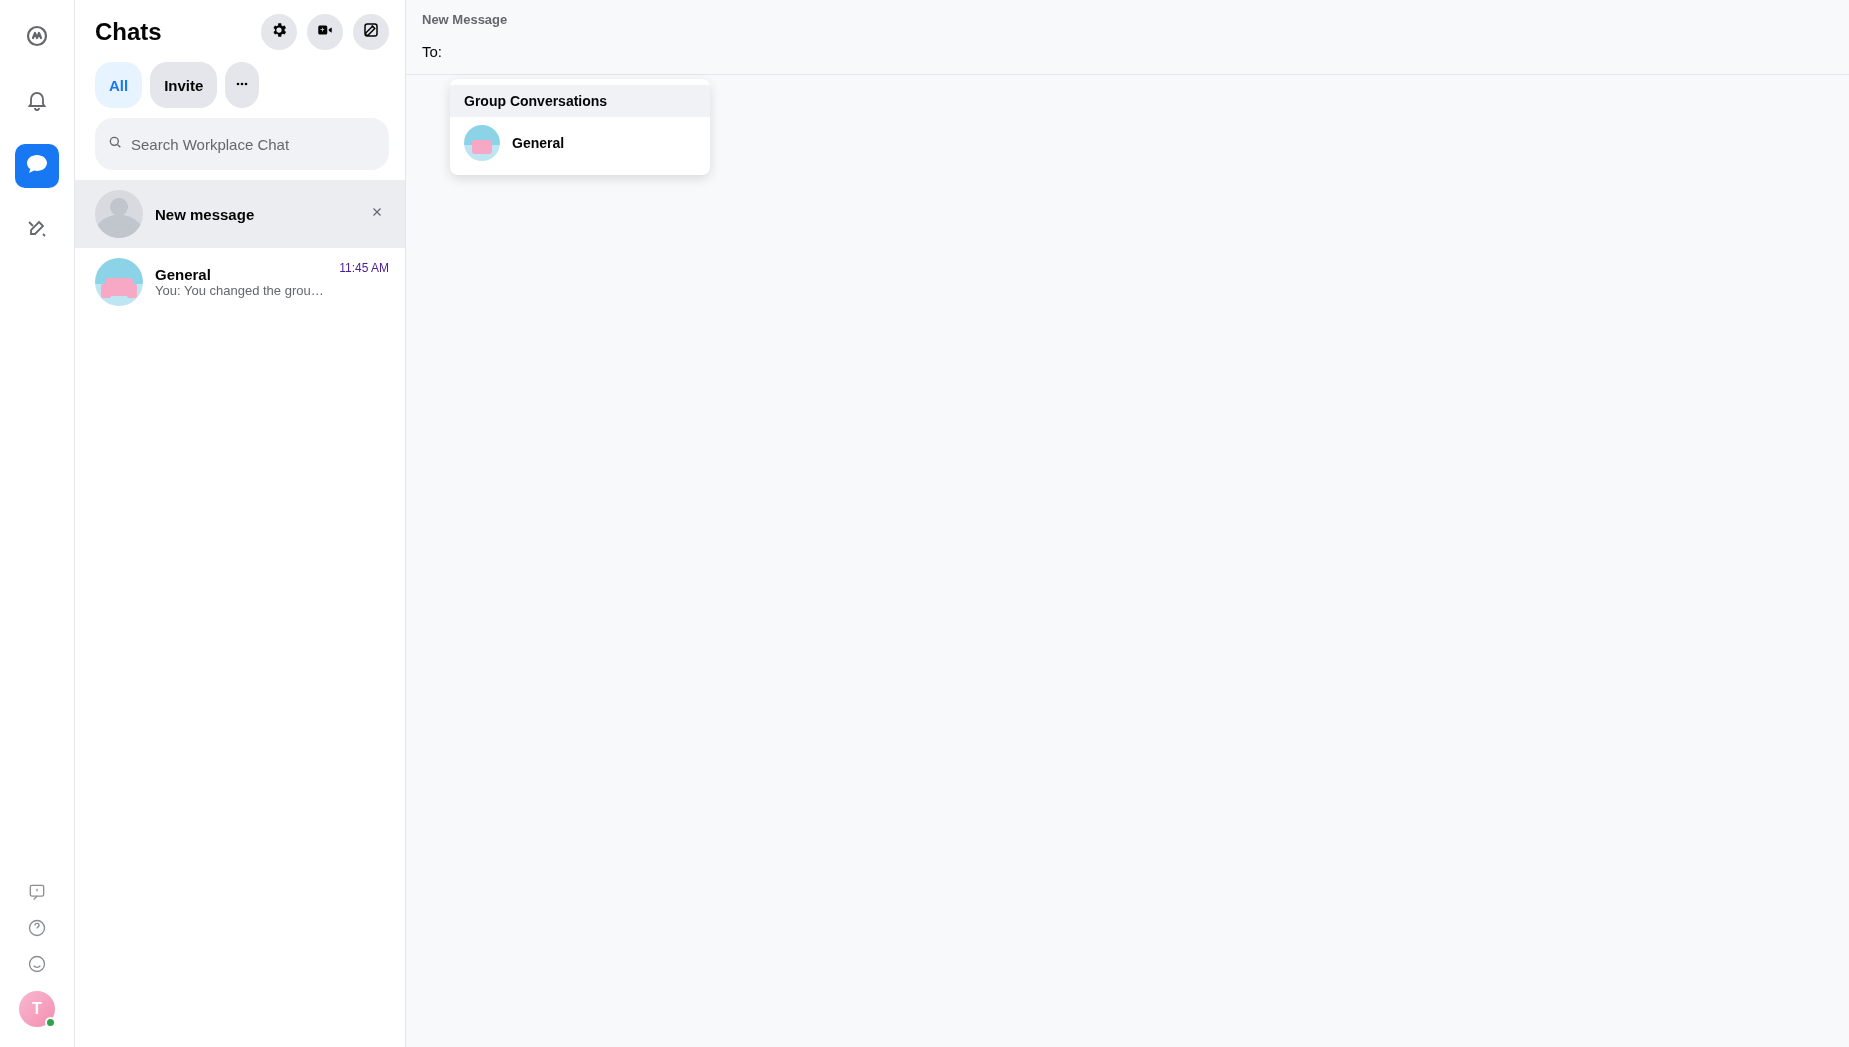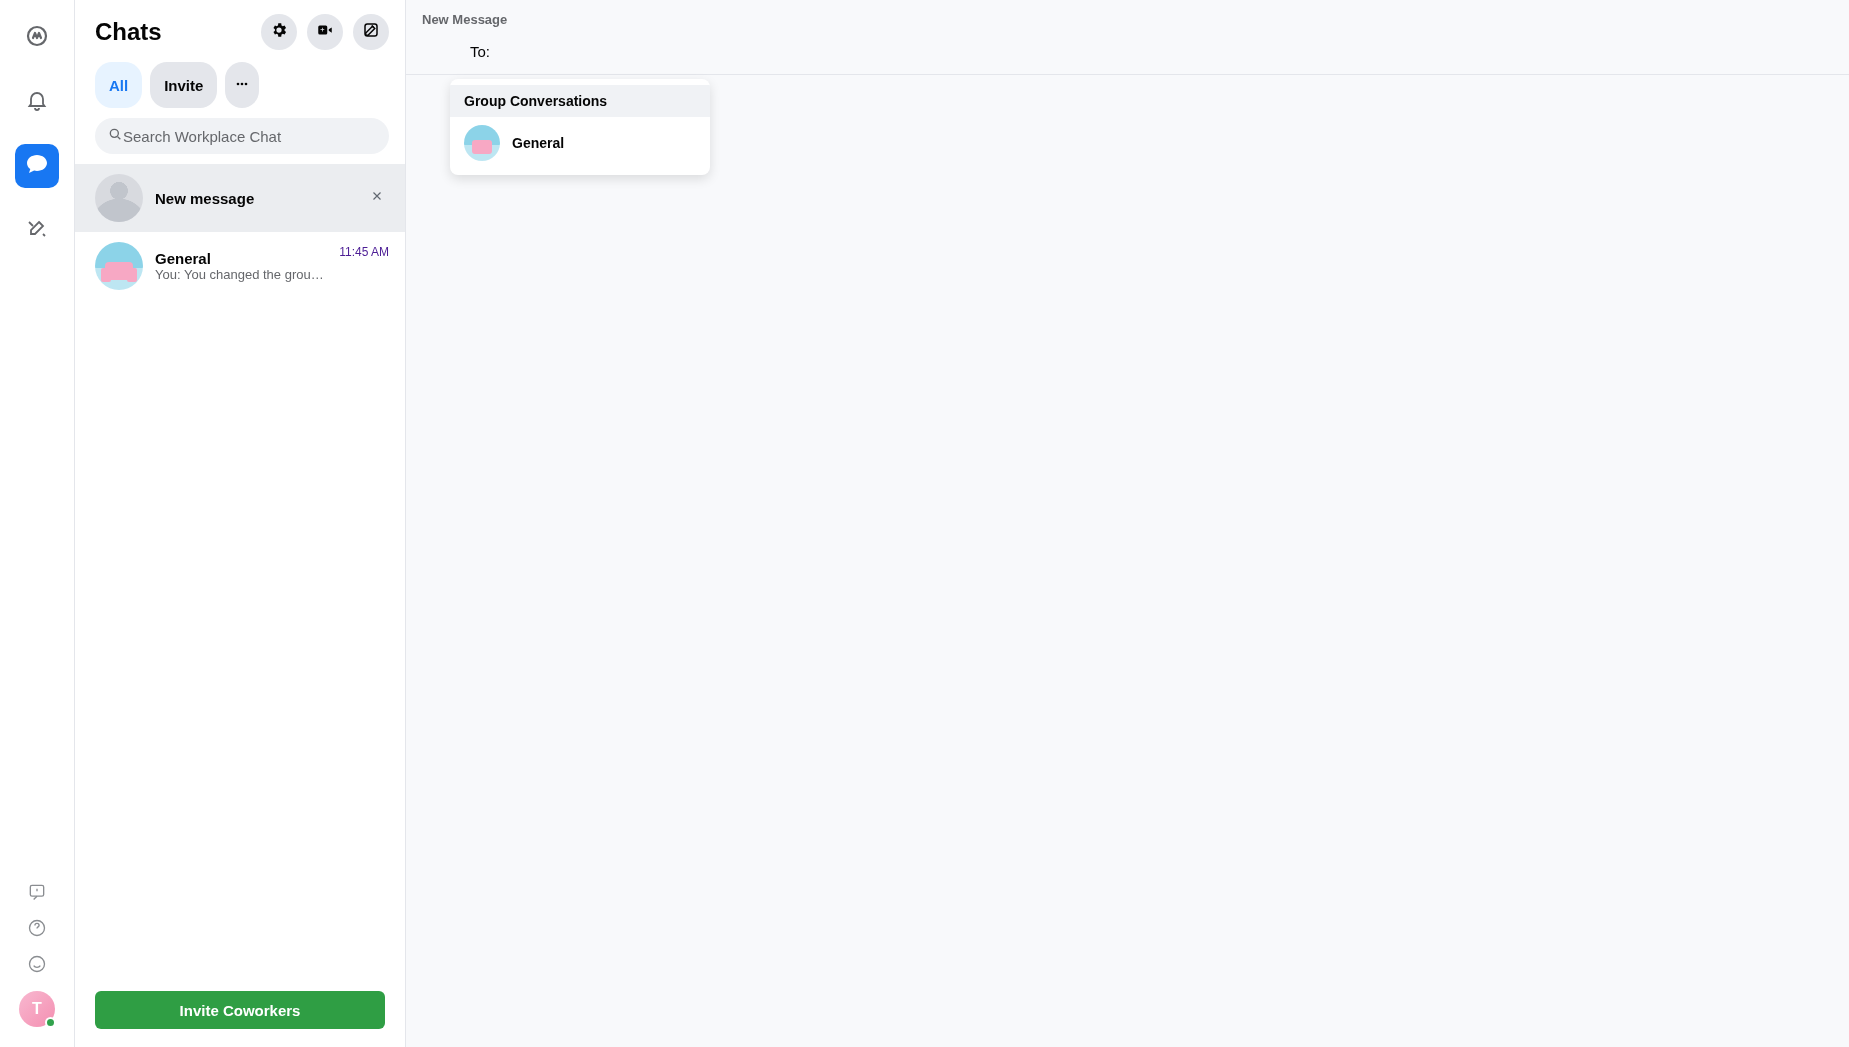--- a/index.html
+++ b/index.html
@@ -27,21 +27,21 @@
   .circle-btn { width:36px; height:36px; border-radius:50%; background:#e4e6eb; display:flex; align-items:center; justify-content:center; cursor:pointer; color:#050505; }
   .circle-btn svg { width:18px; height:18px; }
 
   .filter-row { display:flex; align-items:center; gap:8px; padding: 4px 16px 10px 20px; }
   .chip { height:46px; padding:0 14px; border-radius:17px; background:#e4e6eb; color:#050505; font-size:15px; font-weight:600; display:flex; align-items:center; cursor:pointer; }
   .chip.active { background:#e7f3ff; color:#1877f2; }
   .chip-icon { width:34px; padding:0; justify-content:center; }
   .chip-icon svg { width:16px; height:16px; }
 
   .search-wrap { padding: 0 16px 10px 20px; }
-  .search { display:flex; align-items:center; height:36px; border-radius:18px; background:#f0f2f5; padding:0 12px; }
+  .search { display:flex; align-items:center; gap:8px; height:52px; border-radius:18px; background:#f0f2f5; padding:0 12px; }
   .search svg { width:16px; height:16px; color:#65676b; flex-shrink:0; }
   .search input { border:0; outline:0; background:transparent; font-size:15px; width:100%; color:#050505; }
   .search input::placeholder { color:#65676b; }
 
   .chat-list { flex:1; overflow:auto; }
   .chat-row { display:flex; align-items:center; gap:12px; padding:10px 16px 10px 20px; cursor:pointer; }
   .chat-row.selected { background:#ebedf0; }
   .chat-avatar { width:48px; height:48px; border-radius:50%; flex-shrink:0; background:#d8dadf; position:relative; overflow:hidden; }
   .chat-avatar.placeholder::after { content:""; position:absolute; inset:0; background: radial-gradient(circle at 50% 35%, #c1c5cc 0 22%, transparent 23%), radial-gradient(circle at 50% 110%, #c1c5cc 0 48%, transparent 49%); }
   .group-avatar { background: linear-gradient(#8cd3e8 0 55%, #bde6f2 55%); }
@@ -54,21 +54,21 @@
   .row-close { width:24px; height:24px; border-radius:50%; display:flex; align-items:center; justify-content:center; color:#606770; cursor:pointer; }
   .row-close svg { width:14px; height:14px; }
 
   .sidebar-footer { padding: 14px 20px 18px; }
   .invite-btn { width:100%; height:38px; border:0; border-radius:6px; background:#2f9e44; color:#fff; font-size:15px; font-weight:600; cursor:pointer; }
 
   
   .main { flex:1; display:flex; flex-direction:column; background:#f8f9fb; }
   .main-header { padding: 12px 16px 8px; font-size:13px; font-weight:600; color:#65676b; }
   .to-row { display:flex; align-items:center; gap:10px; padding: 8px 16px 14px; border-bottom:1px solid #e4e6eb; position:relative; }
-  .to-label { font-size:15px; color:#050505;margin-left:48px; }
+  .to-label { font-size:15px; color:#050505; }
   .to-input { border:0; outline:0; background:transparent; font-size:15px; flex:1; }
 
   .suggest-pop { position:absolute; left:44px; top:44px; width:260px; background:#fff; border-radius:8px; box-shadow: 0 4px 12px rgba(0,0,0,0.12); padding:6px 0; overflow:hidden; }
   .suggest-header { font-size:14px; font-weight:600; color:#050505; background:#f0f2f5; padding:8px 14px; }
   .suggest-item { display:flex; align-items:center; gap:12px; padding:8px 14px; cursor:pointer; }
   .suggest-avatar { width:36px; height:36px; border-radius:50%; position:relative; overflow:hidden; background: linear-gradient(#8cd3e8 0 55%, #bde6f2 55%); }
   .suggest-avatar::before { content:""; position:absolute; left:8px; right:8px; top:15px; bottom:7px; background:#f7a8c4; border-radius:3px; }
   .suggest-name { font-size:14px; font-weight:600; }
 
   .main-body { flex:1; position:relative; }
@@ -230,25 +230,20 @@
       <div class="chat-avatar group-avatar"></div>
       <div class="chat-text">
         <div class="chat-name">General</div>
         <div class="chat-preview">You: You changed the group photo.</div>
       </div>
       <div class="chat-time">11:45 AM</div>
     </div>
 
   </div>
 
-  <div class="sidebar-footer">
-    <button class="invite-btn">
-      <span>Invite Coworkers</span>
-    </button>
-  </div>
 </aside>
 
 <main class="main">
   <div class="main-header">New Message</div>
 
   <div class="to-row">
     <span class="to-label">To:</span>
     <input class="to-input" type="text" style="">
 
     <div class="suggest-pop">

